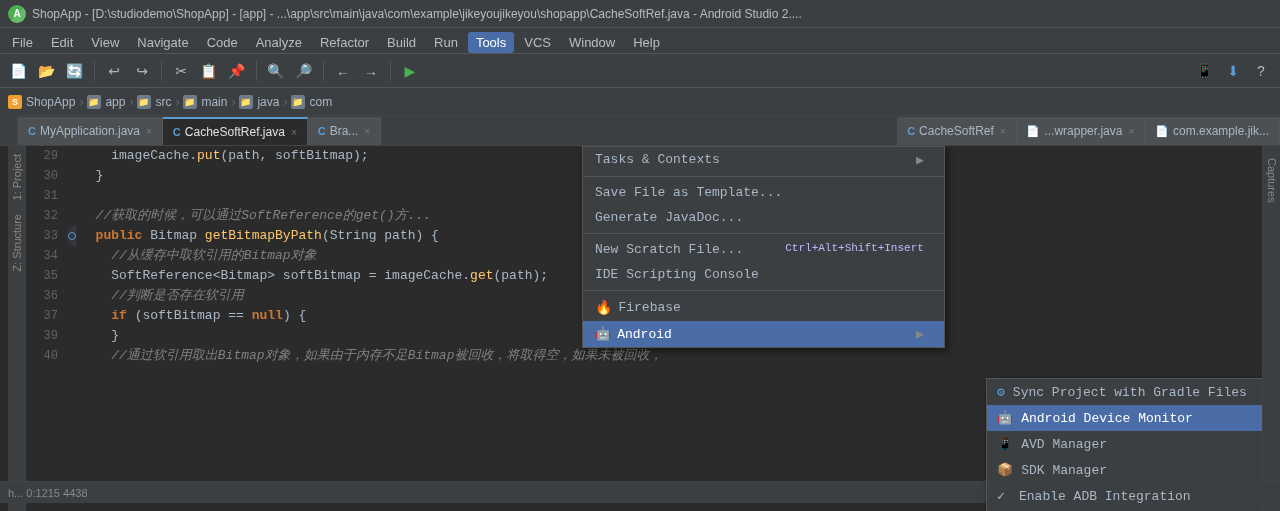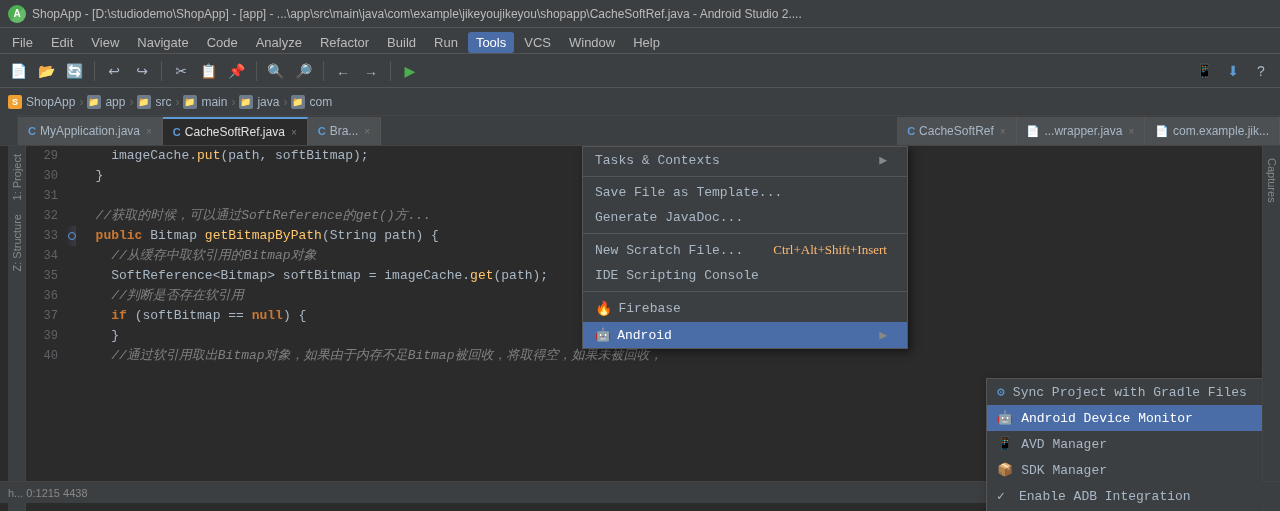--- a/index.html
+++ b/index.html
@@ -230,34 +230,34 @@
       top: 0;
       left: 556px;
       background: #3c3f41;
       border: 1px solid #555;
       box-shadow: 3px 3px 8px rgba(0,0,0,0.5);
       min-width: 320px;
       z-index: 100;
     }
     .dropdown-item {
       display: flex;
-      align-items: center;
+      align-items: flex-start;
       padding: 5px 20px 5px 12px;
       cursor: pointer;
       color: #a9b7c6;
       font-size: 13px;
       white-space: nowrap;
       justify-content: space-between;
+      gap: 12px;
     }
     .dropdown-item.highlighted { background: #4a6da7; color: white; }
     .dropdown-item .shortcut {
-      color: #fdba74;
-      font-size: 13px;
+      color: #c4b5fd;
+      font-size: 11px;
       margin-left: 30px;
-      font-family: Liberation Serif, serif;
     }
     .dropdown-sep {
       height: 1px;
       background: #555;
       margin: 3px 0;
     }
     .dropdown-arrow {
       margin-left: 10px;
       color: #888;
     }

